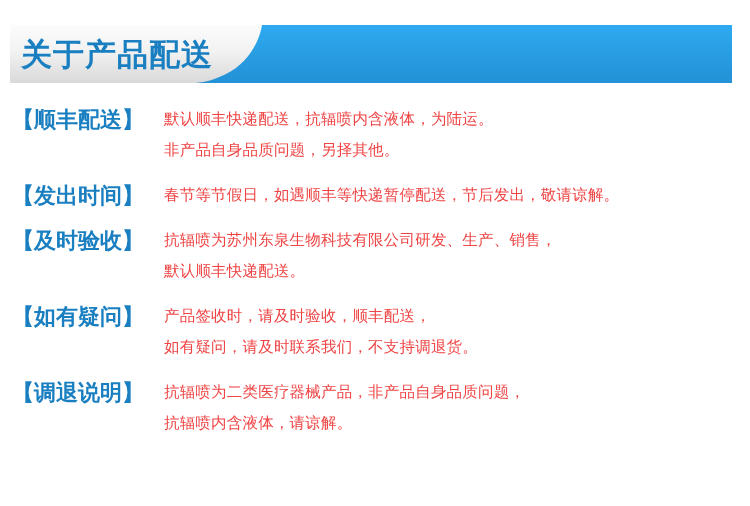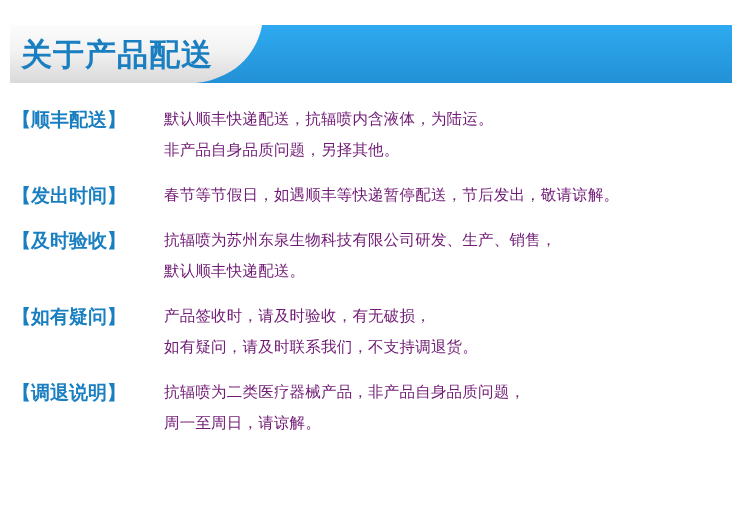--- a/index.html
+++ b/index.html
@@ -59,32 +59,32 @@
   .row {
     display: flex;
     align-items: flex-start;
     margin-bottom: 14px;
     padding-left: 12px;
   }
   .row-label {
     flex: 0 0 auto;
     width: 152px;
     color: #1a7fc1;
-    font-size: 19px;
+    font-size: 22px;
     font-weight: bold;
     line-height: 31px;
     white-space: nowrap;
     letter-spacing: 0px;
   }
   .row-lines {
     flex: 1 1 auto;
     min-width: 0;
   }
   .row-line {
-    color: #701a75;
+    color: #ef4444;
     font-size: 15.5px;
     line-height: 31px;
     white-space: nowrap;
     letter-spacing: 0.2px;
   }
 </style>
 </head>
 <body>
 
 <div class="header">
@@ -129,26 +129,26 @@
     <div class="row-label">【及时验收】</div>
     <div class="row-lines">
       <div class="row-line">抗辐喷为苏州东泉生物科技有限公司研发、生产、销售，</div>
       <div class="row-line">默认顺丰快递配送。</div>
     </div>
   </div>
 
   <div class="row">
     <div class="row-label">【如有疑问】</div>
     <div class="row-lines">
-      <div class="row-line">产品签收时，请及时验收，有无破损，</div>
+      <div class="row-line">产品签收时，请及时验收，顺丰配送，</div>
       <div class="row-line">如有疑问，请及时联系我们，不支持调退货。</div>
     </div>
   </div>
 
   <div class="row">
     <div class="row-label">【调退说明】</div>
     <div class="row-lines">
       <div class="row-line">抗辐喷为二类医疗器械产品，非产品自身品质问题，</div>
-      <div class="row-line">周一至周日，请谅解。</div>
+      <div class="row-line">抗辐喷内含液体，请谅解。</div>
     </div>
   </div>
 
 </div>
 
 </body></html>

